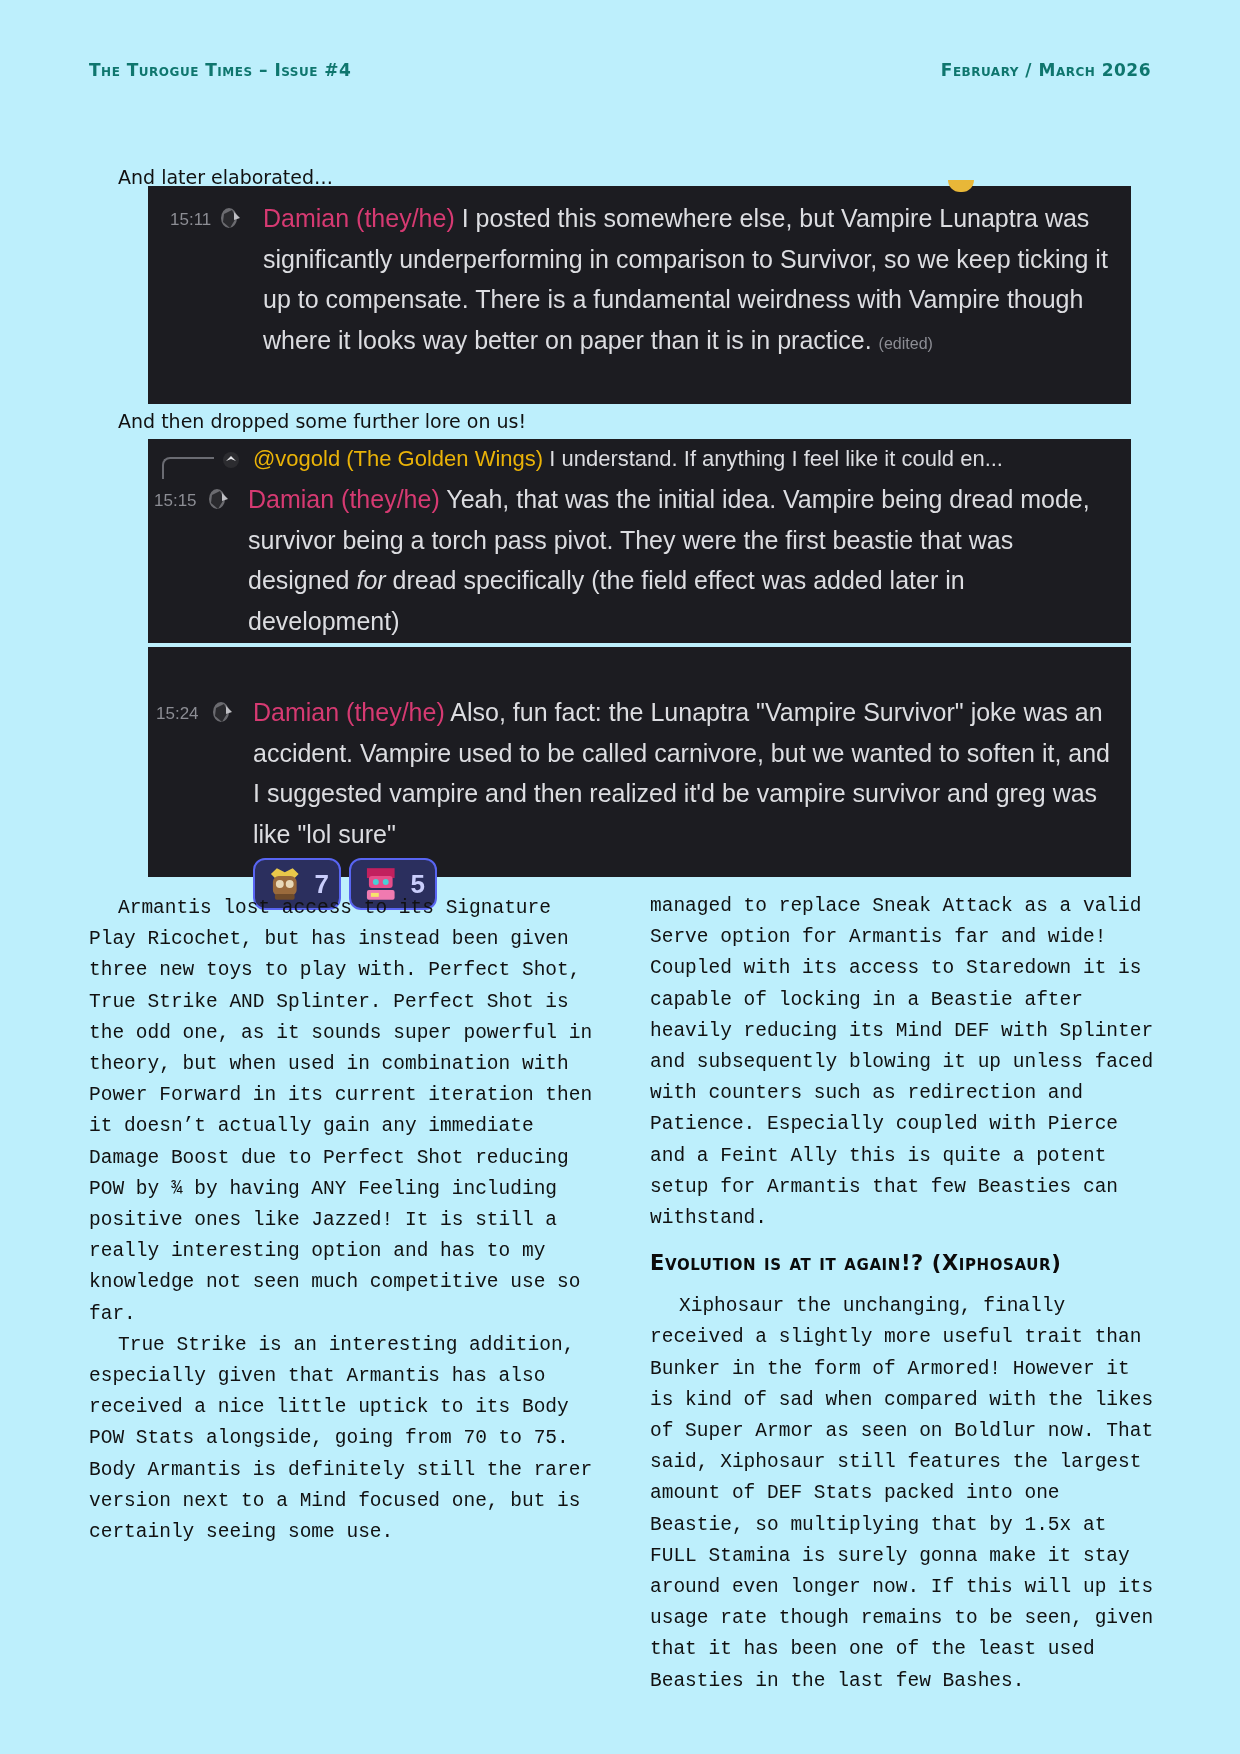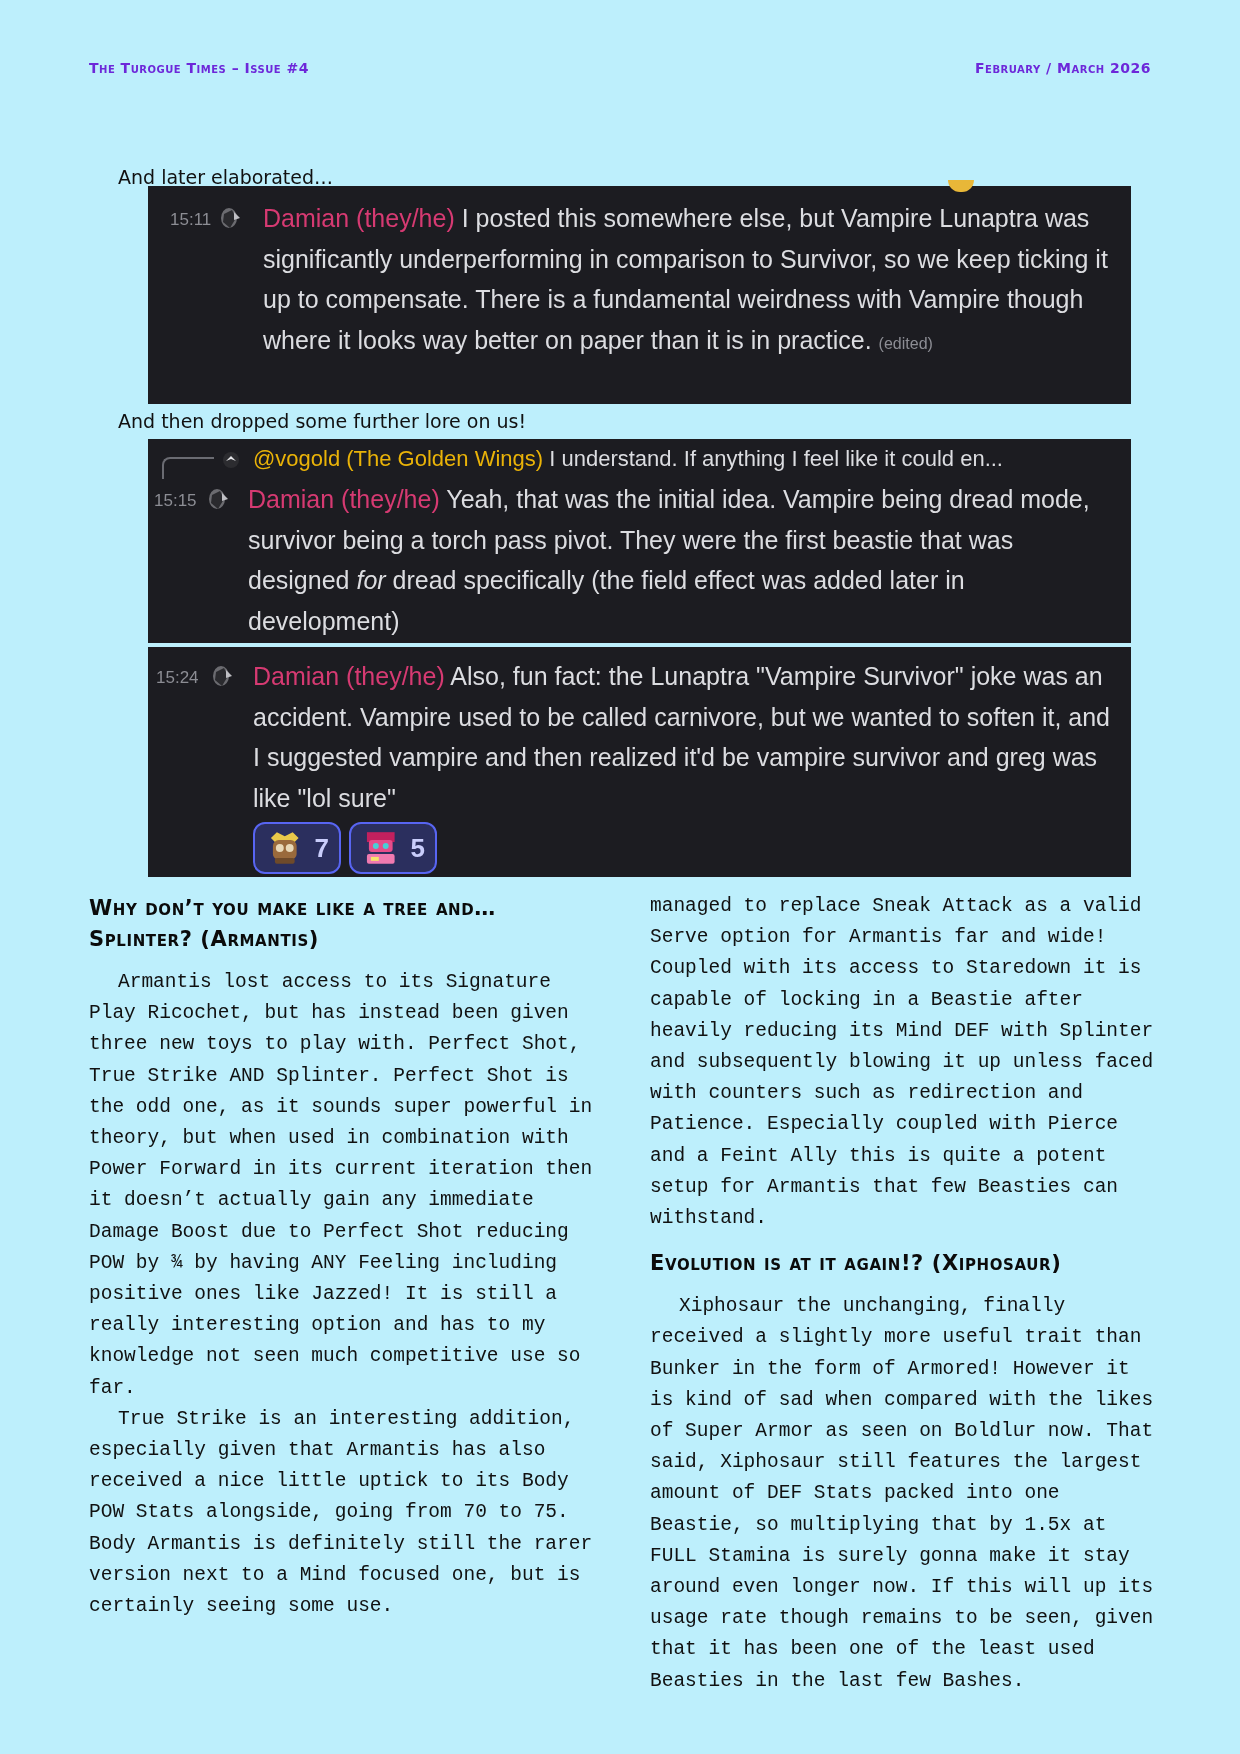--- a/index.html
+++ b/index.html
@@ -1,22 +1,22 @@
 <!DOCTYPE html>
 <html><head>
 <meta charset="utf-8">
 <style>
   html, body { margin:0; padding:0; }
   body {
     width:1240px; height:1754px; background:#bdeffc; position:relative; overflow:hidden;
     font-family:"DejaVu Sans", sans-serif; color:#111;
   }
   .hdr { position:absolute; top:60px; left:89px; right:89px; height:26px;
-    font-family:"DejaVu Sans", sans-serif; font-weight:bold; font-size:14px; letter-spacing:0.5px;
-    font-variant:small-caps; color:#6d28d9; }
+    font-family:"DejaVu Sans", sans-serif; font-weight:bold; font-size:17px; letter-spacing:0.5px;
+    font-variant:small-caps; color:#0f766e; }
   .hdr .l { position:absolute; left:0; top:0; }
   .hdr .c { position:absolute; left:0; right:0; text-align:center; top:0; }
   .hdr .r { position:absolute; right:0; top:0; }
 
   .lead { position:absolute; left:118px; font-size:19px; color:#111; font-family:"DejaVu Sans", sans-serif; }
 
   .chat { position:absolute; left:148px; width:983px; background:#1c1c21; color:#dcdde1;
     font-family:"Liberation Sans", sans-serif; font-size:25px; line-height:40.5px; box-sizing:border-box; }
   .msg { position:relative; padding-left:115px; padding-right:18px; }
   .ts { position:absolute; left:22px; top:0; font-size:17px; color:#8c8d94; }
@@ -83,21 +83,21 @@
       <ellipse cx="11" cy="12" rx="8" ry="10" fill="#6b6b70"></ellipse>
         <path d="M6 8 L14 4 L18 12 L12 22 L5 16 Z" fill="#2a2a2e"></path>
         <path d="M16 6 L22 12 L16 14 Z" fill="#bfbfc4"></path>
     </svg>
     <span class="name">Damian (they/he)</span>
     <span>Yeah, that was the initial idea. Vampire being dread mode, survivor being a torch pass pivot. They were the first beastie that was designed </span><em>for</em><span> dread specifically (the field effect was added later in development)</span>
   </div>
 </div>
 
 <div class="chat" style="top:647px; height:230px; padding-top:9px;">
-  <div class="msg" style="padding-left:105px;">
+  <div class="msg" style="padding-left:105px;margin-top:36px;">
     <span class="ts" style="left:8px; top:2px;">15:24</span>
     <svg class="av" style="left:62px;" viewBox="0 0 24 26">
       <ellipse cx="11" cy="12" rx="8" ry="10" fill="#6b6b70"></ellipse>
         <path d="M6 8 L14 4 L18 12 L12 22 L5 16 Z" fill="#2a2a2e"></path>
         <path d="M16 6 L22 12 L16 14 Z" fill="#bfbfc4"></path>
     </svg>
     <span class="name">Damian (they/he)</span>
     <span>Also, fun fact: the Lunaptra "Vampire Survivor" joke was an accident. Vampire used to be called carnivore, but we wanted to soften it, and I suggested vampire and then realized it'd be vampire survivor and greg was like "lol sure"</span>
     <div class="reactions">
       <div class="react">
@@ -119,21 +119,20 @@
           <rect x="6" y="26" width="28" height="10" rx="2" fill="#f07ab0"></rect>
           <rect x="10" y="29" width="8" height="4" fill="#f7e36b"></rect>
         </svg>
         <span class="cnt">5</span>
       </div>
     </div>
   </div>
 </div>
 
 <div class="col" style="left:89px; top:893px;">
-  <h2 class="h2">Why don’t you make like a tree and… Splinter? (Armantis)</h2>
   <p>Armantis lost access to its Signature Play Ricochet, but has instead been given three new toys to play with. Perfect Shot, True Strike AND Splinter. Perfect Shot is the odd one, as it sounds super powerful in theory, but when used in combination with Power Forward in its current iteration then it doesn’t actually gain any immediate Damage Boost due to Perfect Shot reducing POW by ¾ by having ANY Feeling including positive ones like Jazzed! It is still a really interesting option and has to my knowledge not seen much competitive use so far.</p>
   <p>True Strike is an interesting addition, especially given that Armantis has also received a nice little uptick to its Body POW Stats alongside, going from 70 to 75. Body Armantis is definitely still the rarer version next to a Mind focused one, but is certainly seeing some use.</p>
 </div>
 
 <div class="col" style="left:650px; top:891px;">
   <p class="noind">managed to replace Sneak Attack as a valid Serve option for Armantis far and wide! Coupled with its access to Staredown it is capable of locking in a Beastie after heavily reducing its Mind DEF with Splinter and subsequently blowing it up unless faced with counters such as redirection and Patience. Especially coupled with Pierce and a Feint Ally this is quite a potent setup for Armantis that few Beasties can withstand.</p>
   <h2 class="h2" style="margin-top:14px;">Evolution is at it again!? (Xiphosaur)</h2>
   <p>Xiphosaur the unchanging, finally received a slightly more useful trait than Bunker in the form of Armored! However it is kind of sad when compared with the likes of Super Armor as seen on Boldlur now. That said, Xiphosaur still features the largest amount of DEF Stats packed into one Beastie, so multiplying that by 1.5x at FULL Stamina is surely gonna make it stay around even longer now. If this will up its usage rate though remains to be seen, given that it has been one of the least used Beasties in the last few Bashes.</p>
 </div>
 

